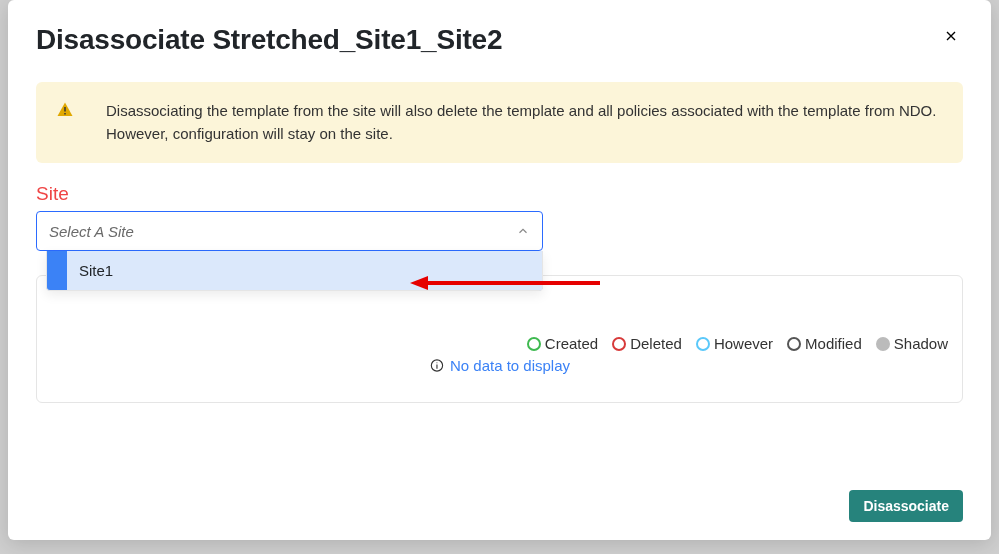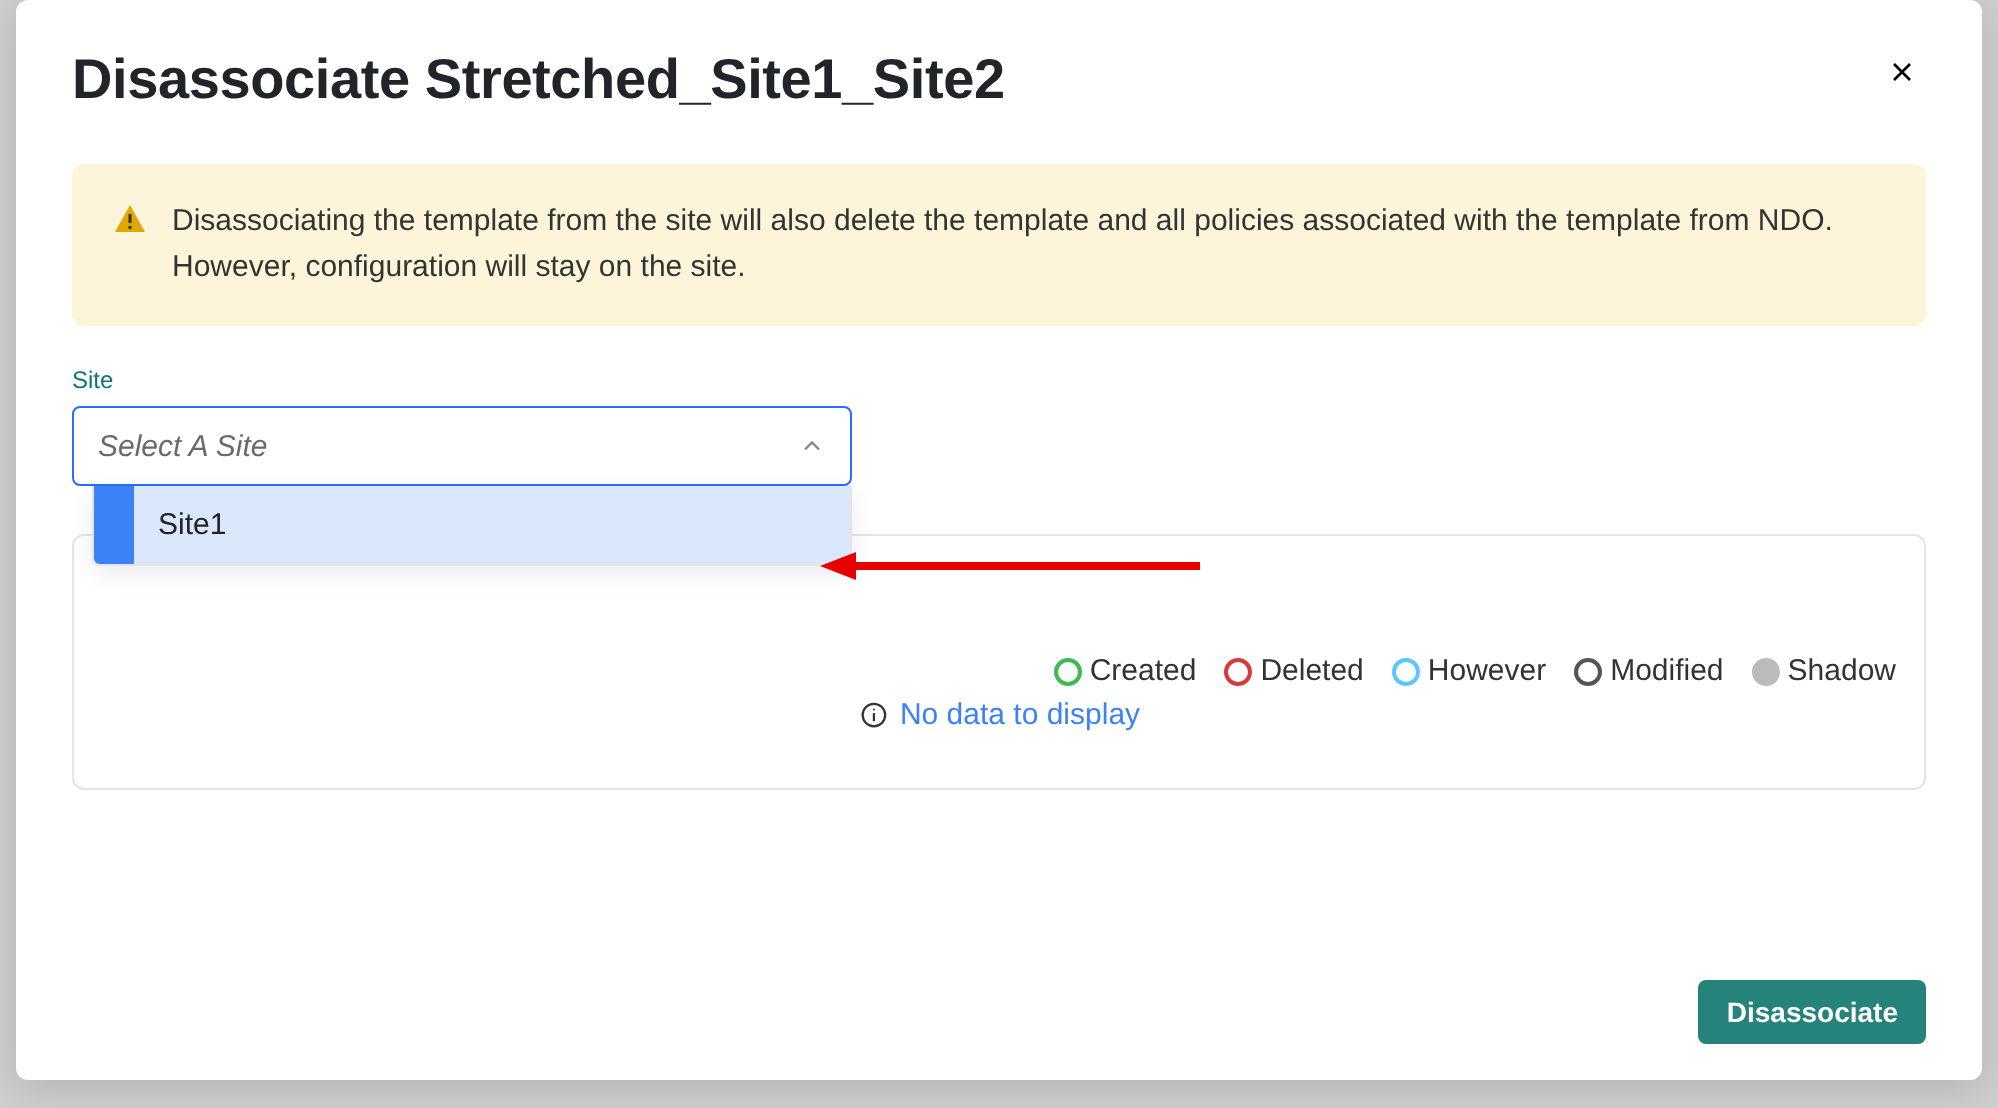--- a/index.html
+++ b/index.html
@@ -45,43 +45,43 @@
     display: flex;
     align-items: center;
     justify-content: center;
     color: #000;
   }
   .warning-banner {
     background: #fcf5d9;
     border-radius: 6px;
     padding: 18px 20px;
     display: flex;
-    gap: 12px;
+    gap: 32px;
     align-items: flex-start;
     margin-bottom: 20px;
   }
   .warning-icon {
     flex-shrink: 0;
     width: 18px;
     height: 18px;
     margin-top: 1px;
   }
   .warning-text {
     color: #333;
     line-height: 1.5;
     font-size: 15px;
   }
   .field-label {
-    font-size: 12px;
+    font-size: 19px;
     margin-bottom: 6px;
-    color: #0f766e;
+    color: #ef4444;
   }
   .select-wrap {
     position: relative;
-    width: 390px;
+    width: 507px;
     border-radius: 15px;
   }
   .select-control {
     width: 100%;
     height: 40px;
     border: 1.5px solid #2b6bff;
     border-radius: 4px;
     background: #fff;
     display: flex;
     align-items: center;

